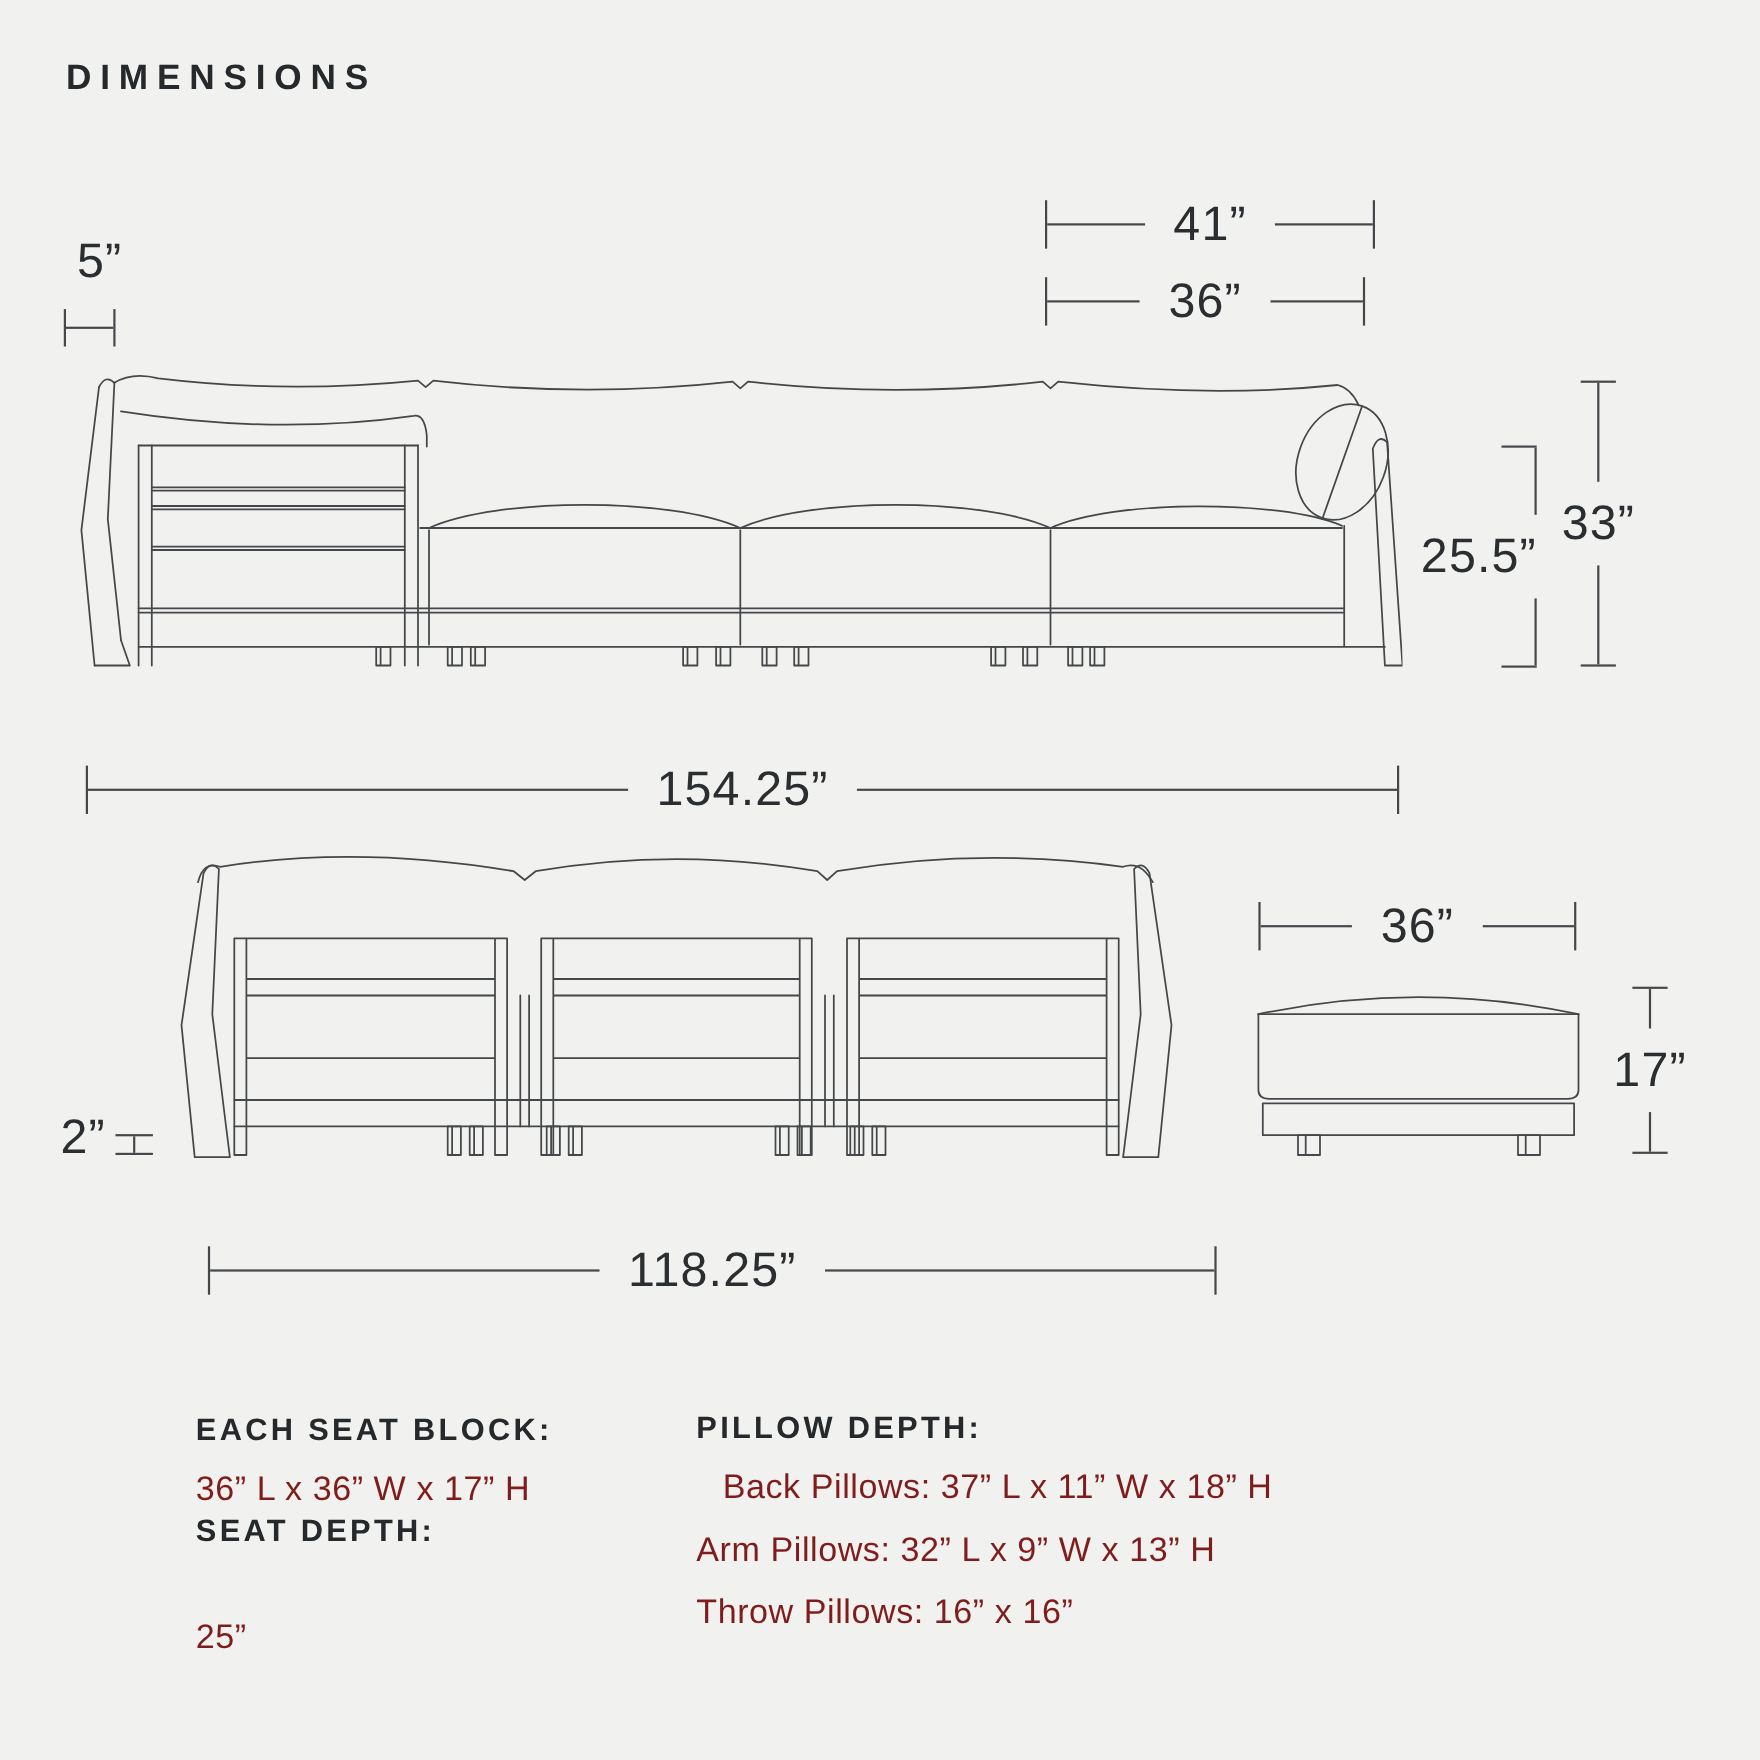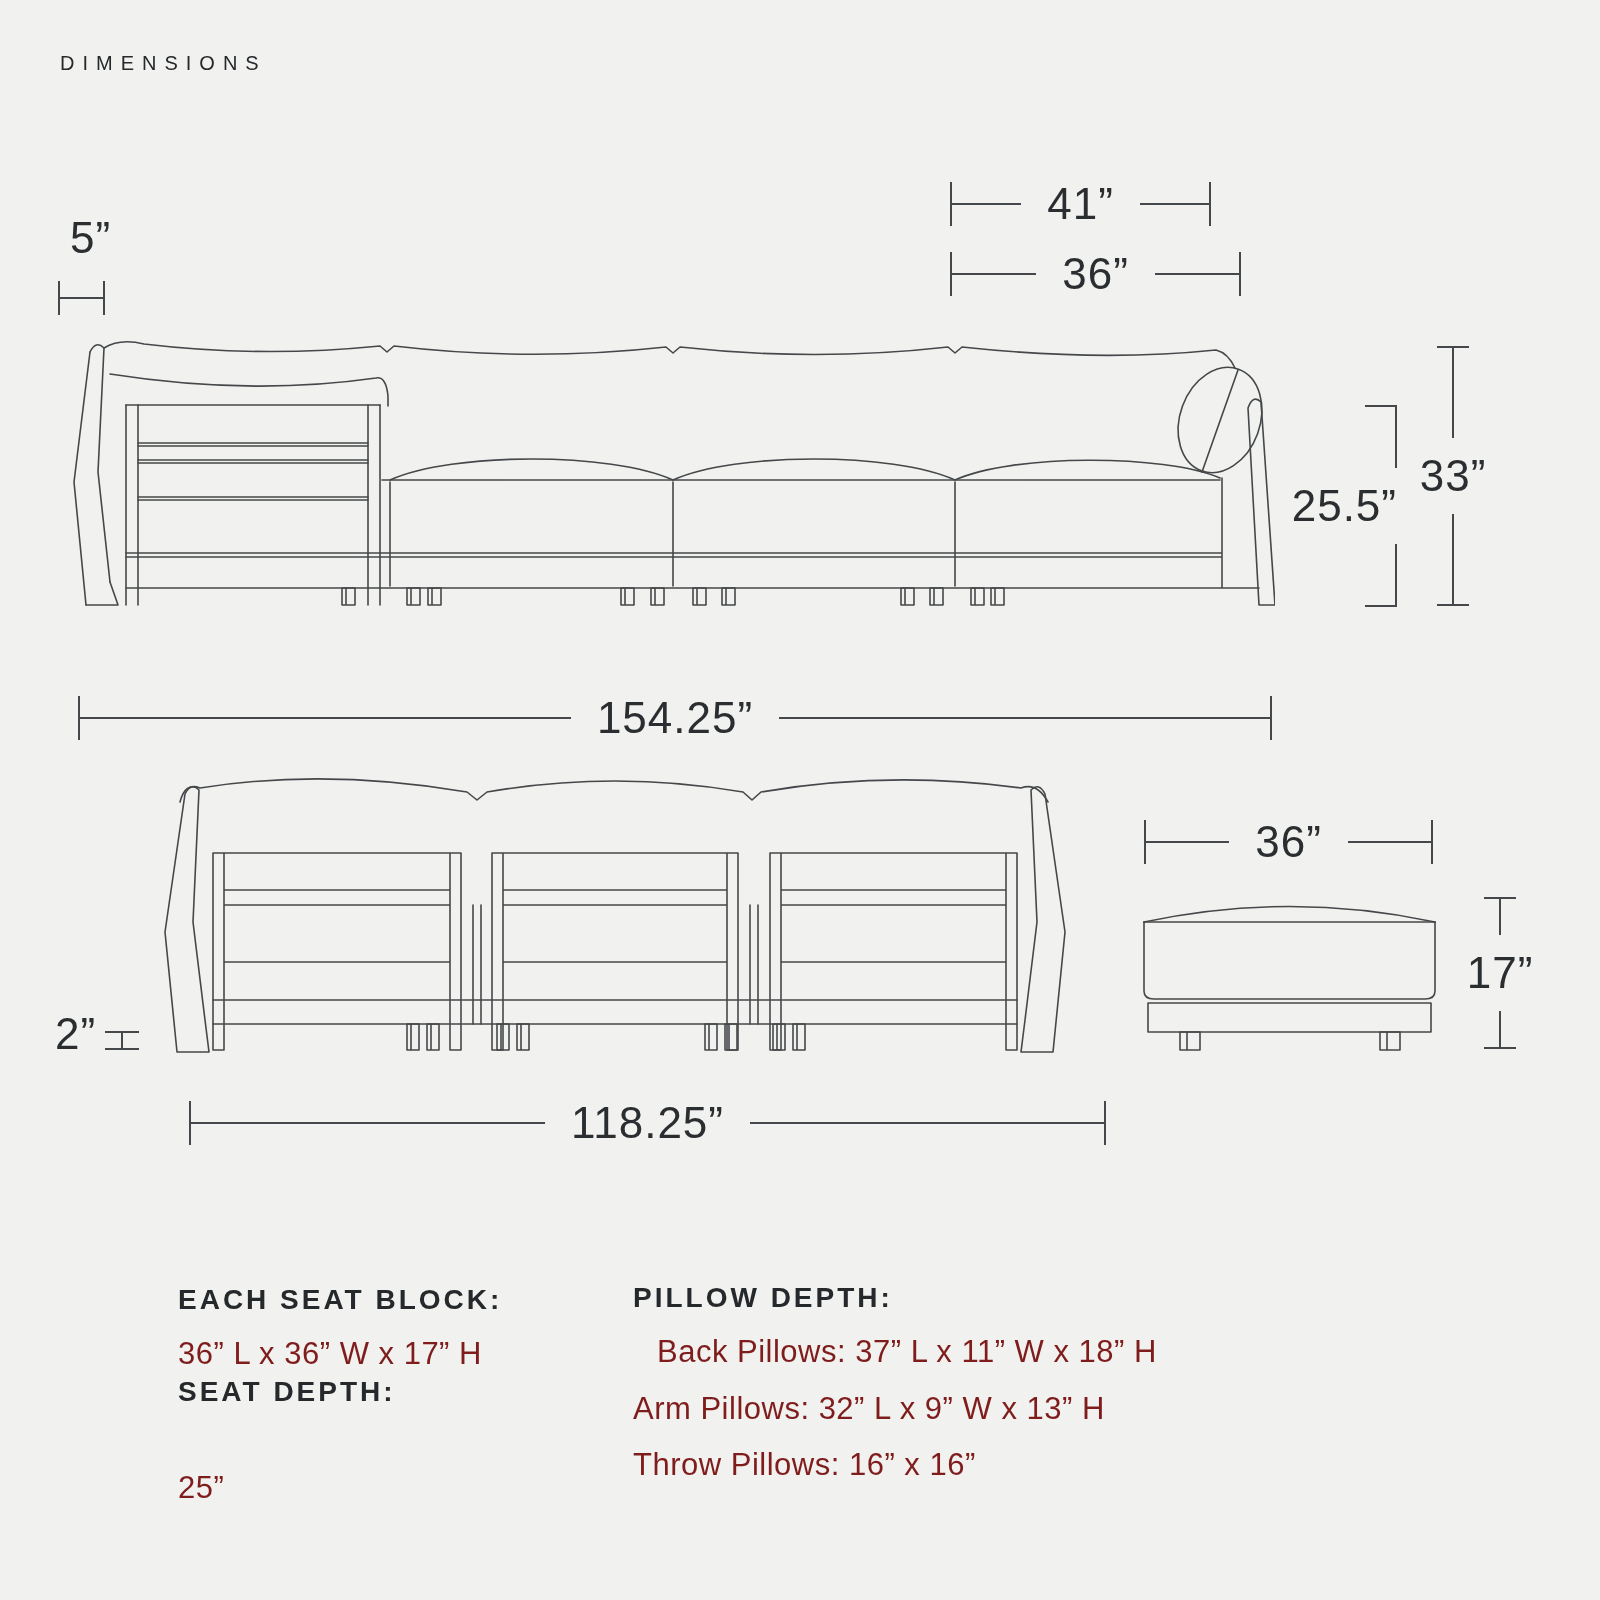--- a/index.html
+++ b/index.html
@@ -11,21 +11,21 @@
   body{
     width:1600px;height:1600px;
     background:var(--background);
     font-family:"Liberation Sans", sans-serif;
     color:var(--text);
     position:relative;
     overflow:hidden;
   }
   .abs{position:absolute;}
   .title{
-    font-size:20px;font-weight:400;letter-spacing:8px;color:var(--text);
+    font-size:32px;font-weight:700;letter-spacing:8px;color:var(--text);
     white-space:nowrap;
   }
   .dim-label{
     font-size:44px;line-height:1;color:#2b2e30;white-space:nowrap;letter-spacing:1px;
   }
   
   .hdim{display:flex;align-items:center;}
   .hdim .tick{width:2px;align-self:stretch;background:var(--line);}
   .hdim .hline{flex:1;height:2px;background:var(--line);}
   .hdim .dim-label{padding:0 26px;}
@@ -52,21 +52,21 @@
 
 <div class="abs title" style="left:60px;top:52px;">DIMENSIONS</div>
 
 <div class="abs dim-label" style="left:70px;top:216px;">5”</div>
 <div class="abs hbracket" style="left:58px;top:281px;width:47px;height:34px;">
   <span class="tick"></span>
   <span class="hline"></span>
   <span class="tick"></span>
 </div>
 
-<div class="abs hdim" style="left:950px;top:182px;width:261px;height:44px;">
+<div class="abs hdim" style="left:950px;top:182px;width:300px;height:44px;">
   <span class="tick"></span>
   <span class="hline"></span>
   <span class="dim-label">41”</span>
   <span class="hline"></span>
   <span class="tick"></span>
 </div>
 
 <div class="abs hdim" style="left:950px;top:252px;width:291px;height:44px;">
   <span class="tick"></span>
   <span class="hline"></span>
@@ -173,21 +173,21 @@
   </g>
 </svg>
 
 <div class="abs dim-label" style="left:55px;top:1012px;">2”</div>
 <div class="abs vbracket" style="left:103px;top:1031px;width:38px;height:19px;">
   <span class="tick"></span>
   <span class="vline"></span>
   <span class="tick"></span>
 </div>
 
-<div class="abs hdim" style="left:153px;top:1101px;width:917px;height:44px;padding-left:36px;">
+<div class="abs hdim" style="left:153px;top:1133px;width:917px;height:44px;padding-left:36px;">
   <span class="tick"></span>
   <span class="hline"></span>
   <span class="dim-label">118.25”</span>
   <span class="hline"></span>
   <span class="tick"></span>
 </div>
 
 <div class="abs hdim" style="left:1144px;top:820px;width:289px;height:44px;">
   <span class="tick"></span>
   <span class="hline"></span>

